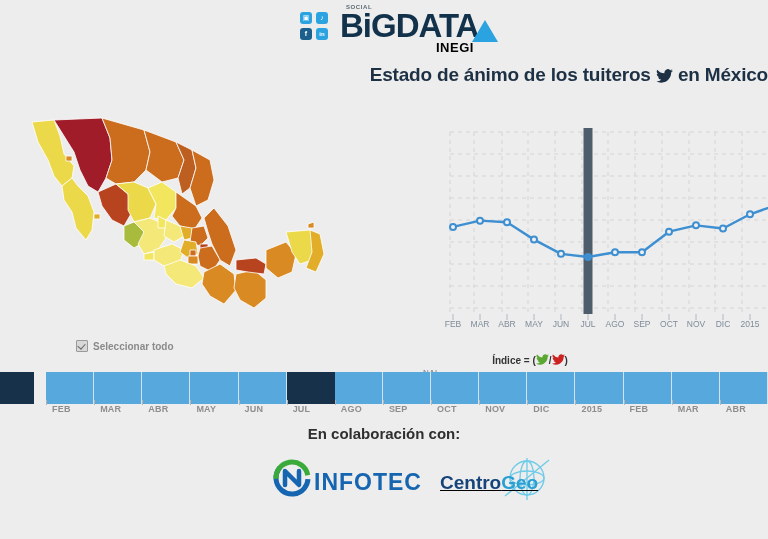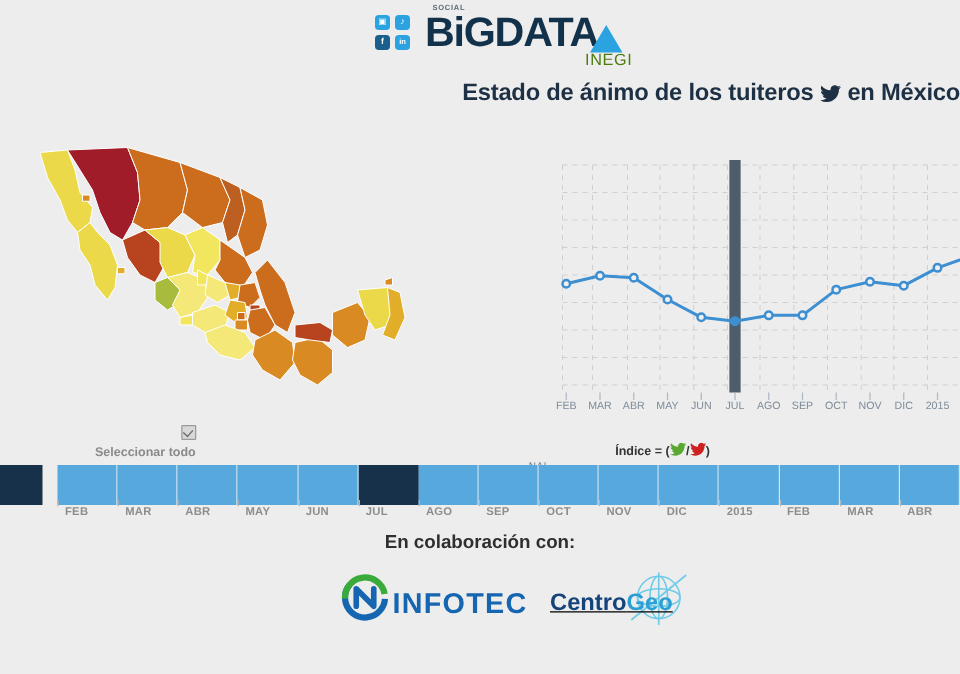--- a/index.html
+++ b/index.html
@@ -27,35 +27,35 @@
     position:absolute;left:40px;top:5px;font-size:33px;line-height:33px;
     font-weight:bold;color:#12314a;letter-spacing:-1px;
     font-family:"Liberation Sans","DejaVu Sans",sans-serif;
   }
   #logo-tri{
     position:absolute;left:172px;top:16px;width:0;height:0;
     border-left:13px solid transparent;border-right:13px solid transparent;
     border-bottom:22px solid #2aa3e0;
   }
   #logo-inegi{
-    position:absolute;left:168px;top:36px;font-size:13px;font-weight:normal;
-    color:#4d7c0f;letter-spacing:.5px;
+    position:absolute;left:136px;top:36px;font-size:13px;font-weight:bold;
+    color:#000000;letter-spacing:.5px;
   }
 
   #page-title{
     position:absolute;left:0;top:64px;width:768px;text-align:right;
     font-size:19px;font-weight:bold;color:#1d3044;letter-spacing:-.2px;
   }
   .bird{display:inline-block;vertical-align:-2px;}
 
   
   #map-panel{position:absolute;left:14px;top:108px;width:340px;height:250px;}
   #mexico-map{position:absolute;left:0;top:0;}
   #select-all-row{
-    position:absolute;left:62px;top:232px;display:flex;align-items:flex-end;gap:5px;flex-direction:column;
+    position:absolute;left:62px;top:232px;display:flex;align-items:flex-end;gap:5px;
   }
   #select-all-box{
     width:10px;height:10px;border:1px solid #9a9a9a;background:#d8d8d8;
     border-radius:1px;position:relative;
   }
   #select-all-box:after{
     content:"";position:absolute;left:2px;top:1px;width:4px;height:6px;
     border:solid #666;border-width:0 1.6px 1.6px 0;transform:rotate(42deg);
   }
   #select-all-label{font-size:10px;font-weight:bold;color:#8a8a8a;}

